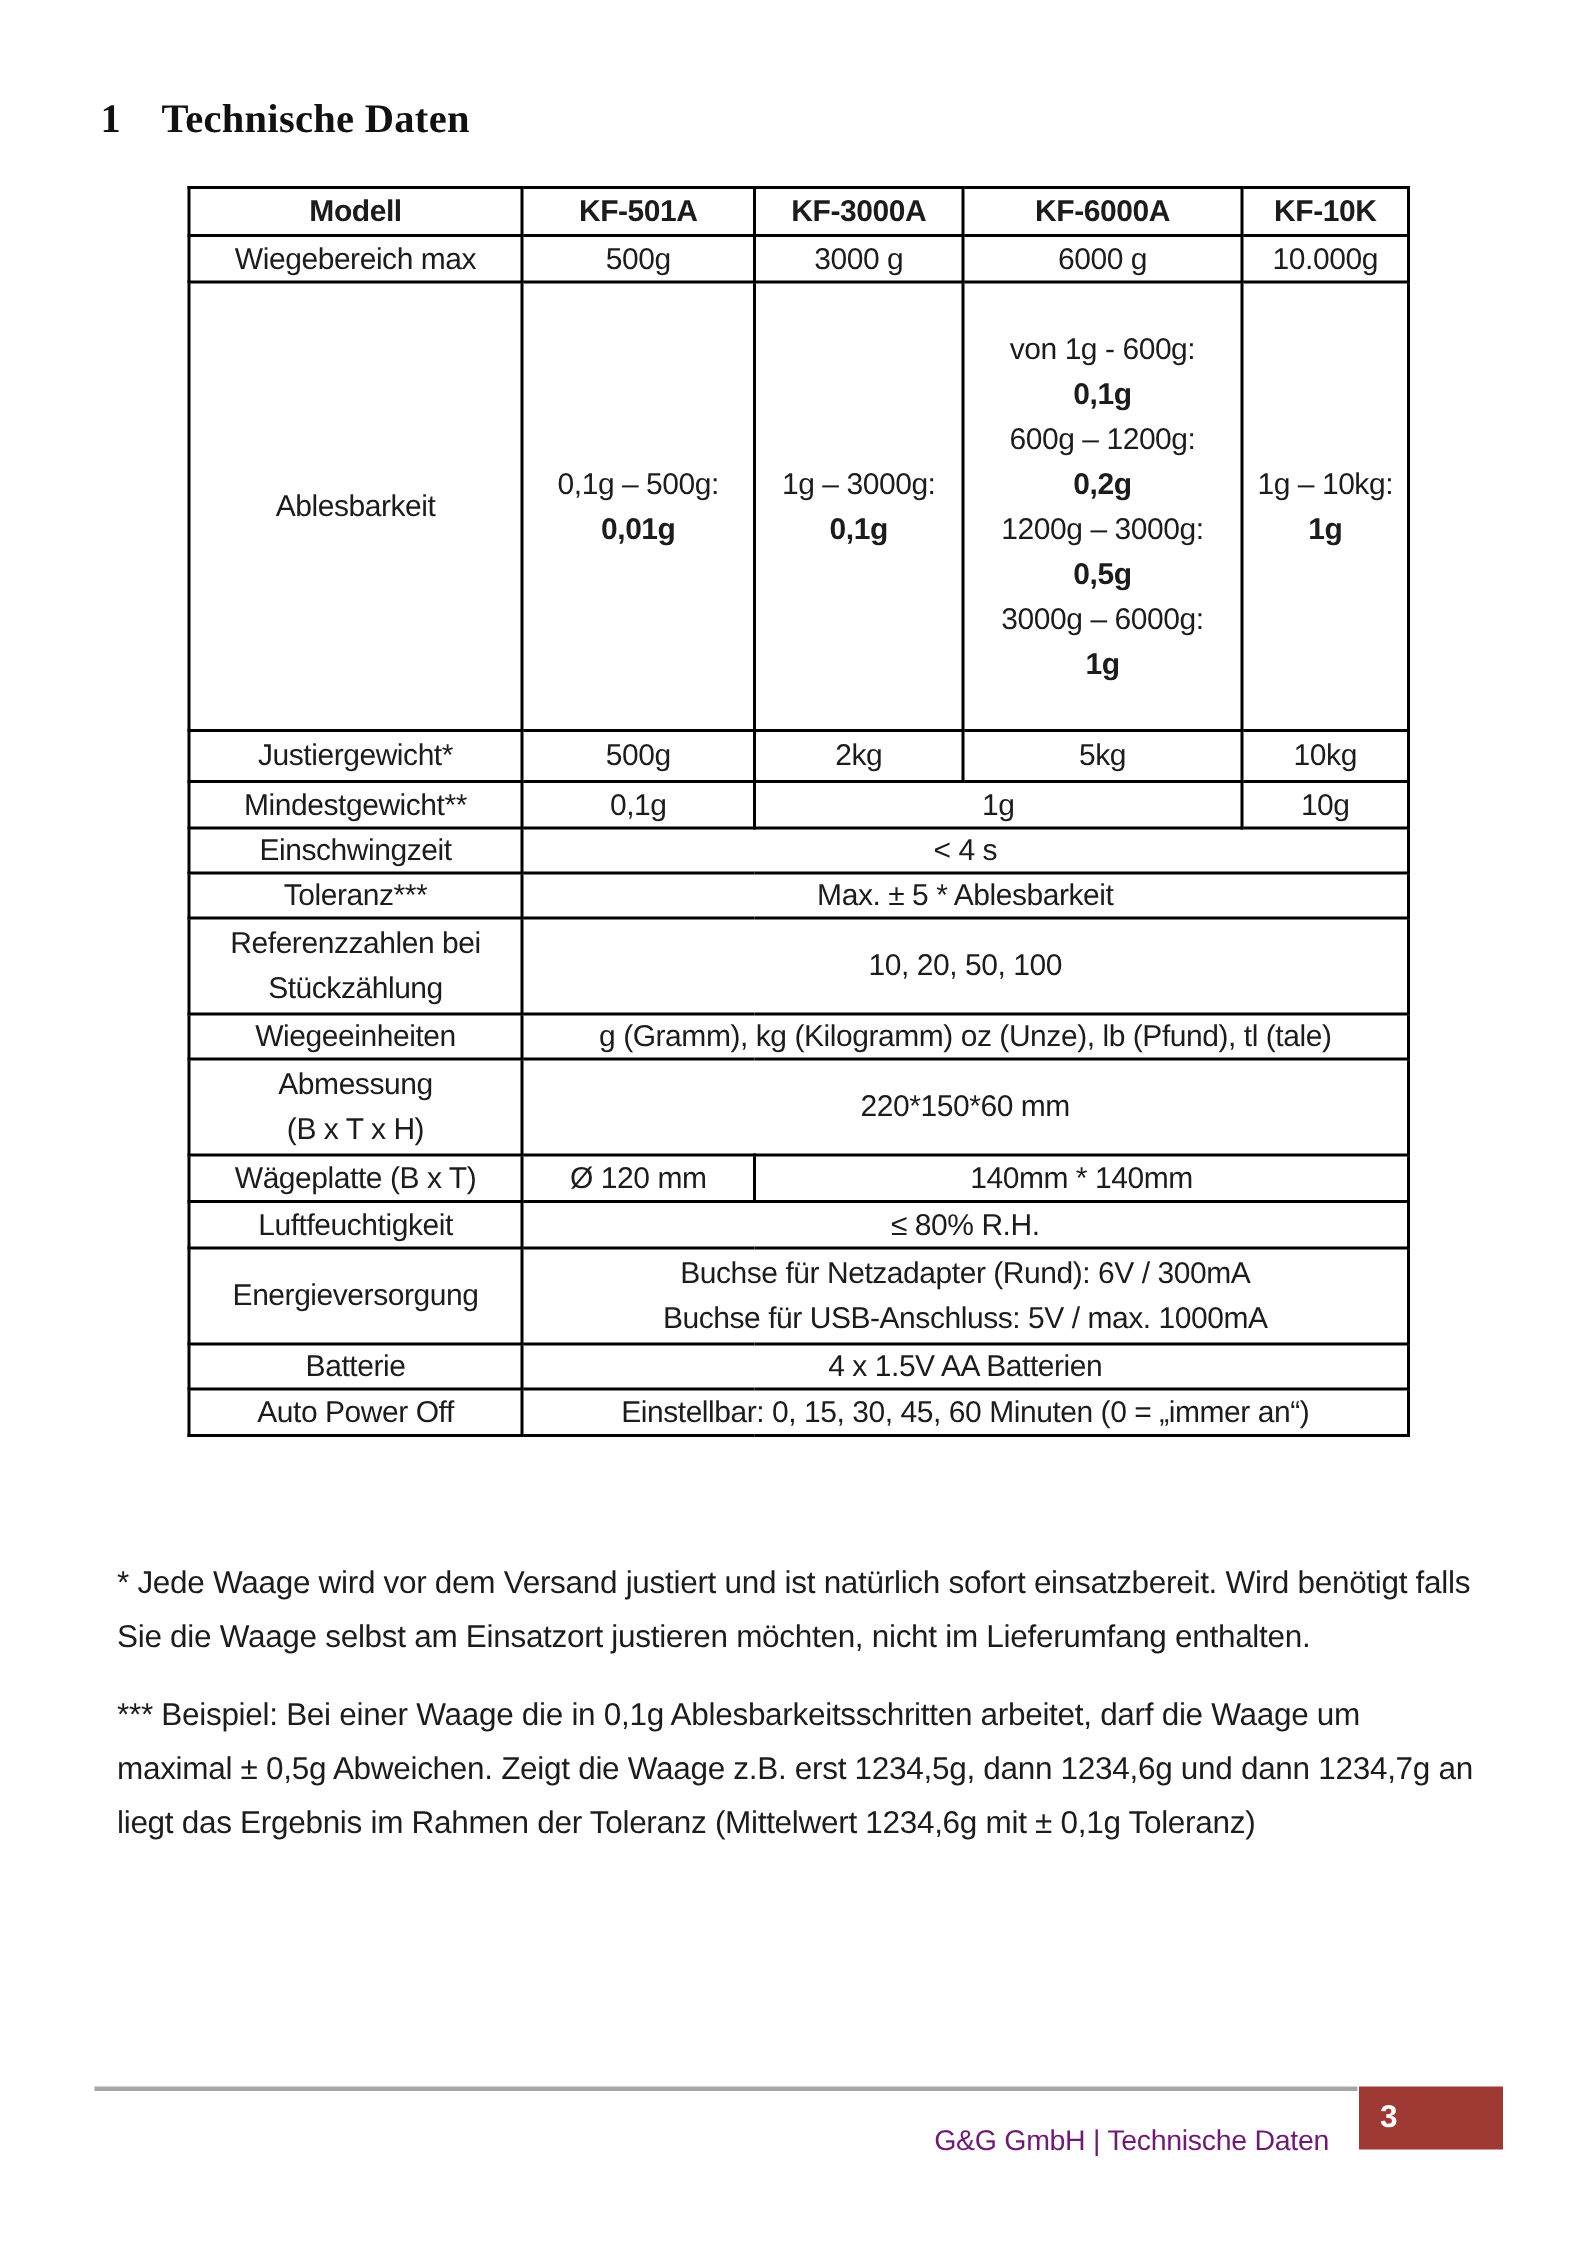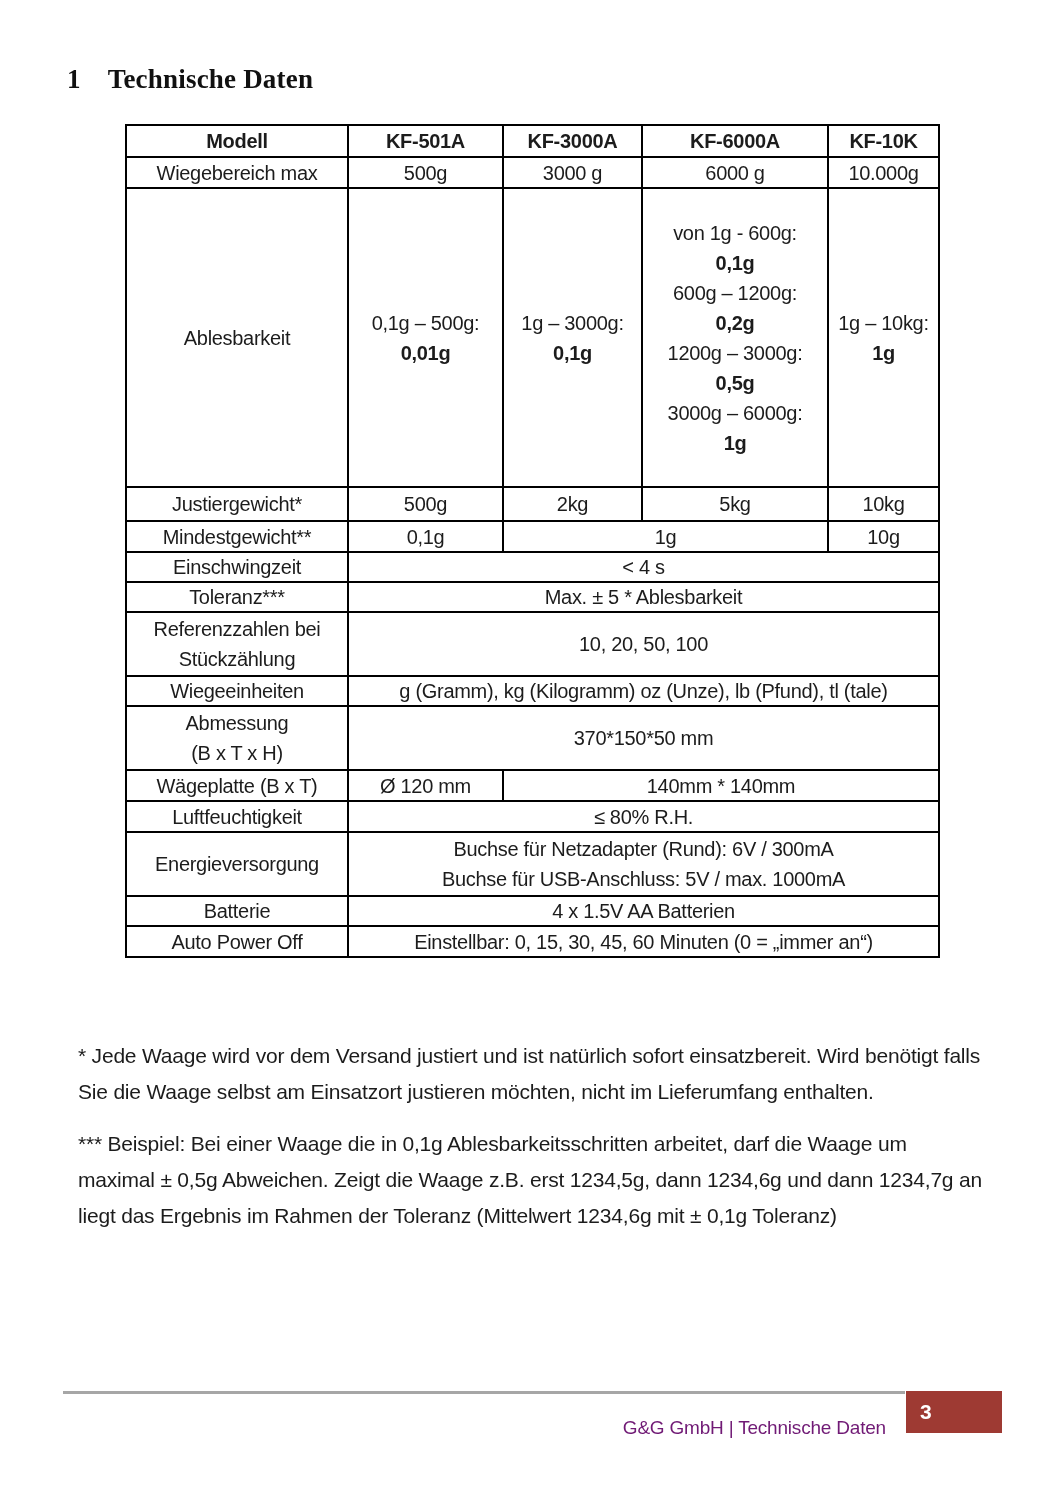--- a/index.html
+++ b/index.html
@@ -173,21 +173,21 @@
       </tr>
       <tr data-name="row-wiegeeinheiten">
         <td data-name="label-wiegeeinheiten">Wiegeeinheiten</td>
         <td colspan="4" data-name="cell-wiegeeinheiten-value">g (Gramm), kg (Kilogramm) oz (Unze), lb (Pfund), tl (tale)</td>
       </tr>
       <tr data-name="row-abmessung">
         <td data-name="label-abmessung">
           <div class="cell-line" data-name="label-line">Abmessung</div>
           <div class="cell-line" data-name="label-line">(B x T x H)</div>
         </td>
-        <td colspan="4" data-name="cell-abmessung-value">370*150*50 mm</td>
+        <td colspan="4" data-name="cell-abmessung-value">220*150*60 mm</td>
       </tr>
       <tr data-name="row-waegeplatte">
         <td data-name="label-waegeplatte">Wägeplatte (B x T)</td>
         <td data-name="cell-waegeplatte-kf501a">Ø 120 mm</td>
         <td colspan="3" data-name="cell-waegeplatte-others">140mm * 140mm</td>
       </tr>
       <tr data-name="row-luftfeuchtigkeit">
         <td data-name="label-luftfeuchtigkeit">Luftfeuchtigkeit</td>
         <td colspan="4" data-name="cell-luftfeuchtigkeit-value">≤ 80% R.H.</td>
       </tr>

